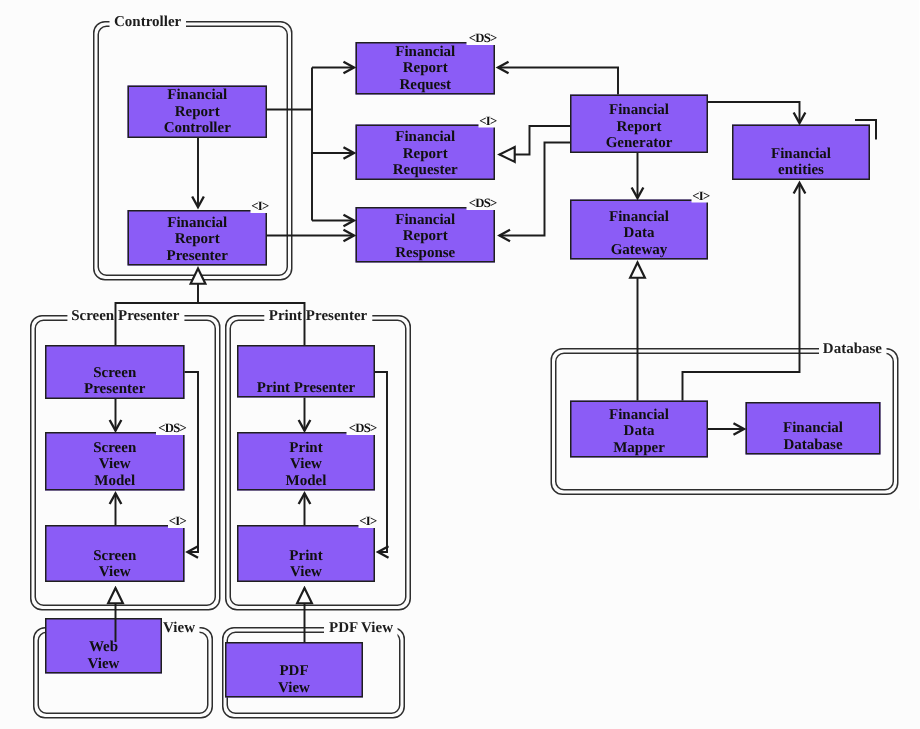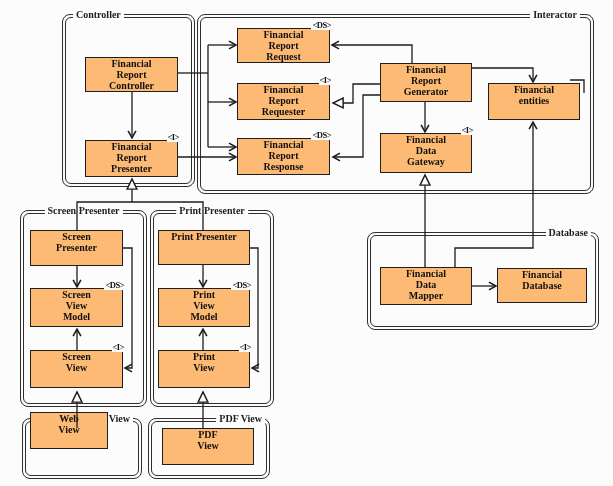--- a/index.html
+++ b/index.html
@@ -11,42 +11,39 @@
   .group { position:absolute; border:1px solid #2e2e2e; border-radius:8px; z-index:1; }
   .group::before { content:""; position:absolute; inset:2px; border:1px solid #2e2e2e; border-radius:6px; }
   .gl {
     position:absolute; top:-7px; height:13px; line-height:13px;
     font-size:10px; font-weight:bold; color:#1c1c1c; background:#fcfcfc;
     padding:0 3px; white-space:nowrap; z-index:3;
   }
   .gl.center { left:50%; transform:translateX(-50%); }
   
   .box {
-    position:absolute; box-sizing:border-box; border:1.4px solid #1f1f1f; background:#fdba74;
-    display:flex; align-items:flex-start; justify-content:center; text-align:center;
+    position:absolute; box-sizing:border-box; border:1.4px solid #1f1f1f; background:#8b5cf6;
+    display:flex; align-items:flex-end; justify-content:center; text-align:center;
     font-size:10px; line-height:11px; font-weight:bold; color:#101010;
     white-space:pre-line; z-index:4;
   }
   .st {
     position:absolute; top:-8px; right:-3px; font-size:8.5px; line-height:9px;
     font-weight:bold; letter-spacing:-0.5px; color:#101010;
     background:#fcfcfc; padding:0 1px; z-index:5;
   }
   svg.wires { position:absolute; left:0; top:0; z-index:6; pointer-events:none; }
 </style>
 </head>
 <body>
 
 <div class="canvas">
 
   <div class="group" style="left:62px;top:14px;width:131px;height:171px">
     <span class="gl" style="left:10px">Controller</span>
-  </div>
-  <div class="group" style="left:197px;top:14px;width:395px;height:178px">
-    <span class="gl" style="right:13px">Interactor</span>
   </div>
   <div class="group" style="left:20px;top:210px;width:125px;height:195px">
     <span class="gl center">Screen Presenter</span>
   </div>
   <div class="group" style="left:150px;top:210px;width:122px;height:195px">
     <span class="gl center">Print Presenter</span>
   </div>
   <div class="group" style="left:22px;top:418px;width:118px;height:59px">
     <span class="gl" style="right:8px">Web View</span>
   </div>
@@ -136,21 +133,21 @@
   </div>
   <div class="box" style="left:158px;top:350px;width:92px;height:38px">
     <span class="st">&lt;I&gt;</span>
     <div>Print
 View</div>
   </div>
   <div class="box" style="left:30px;top:412px;width:78px;height:37px">
     <div>Web
 View</div>
   </div>
-  <div class="box" style="left:162px;top:428px;width:92px;height:37px">
+  <div class="box" style="left:150px;top:428px;width:92px;height:37px">
     <div>PDF
 View</div>
   </div>
 
   <svg class="wires" width="613" height="486" viewBox="0 0 613 486">
     <defs>
       <marker id="ar" viewBox="0 0 8 8" refX="6.6" refY="4" markerWidth="8" markerHeight="8" orient="auto">
         <path d="M1.2,1 L6.6,4 L1.2,7" fill="none" stroke="#1c1c1c" stroke-width="1.2"></path>
       </marker>
       <marker id="tri" viewBox="0 0 10 10" refX="8.8" refY="5" markerWidth="10" markerHeight="10" orient="auto">

